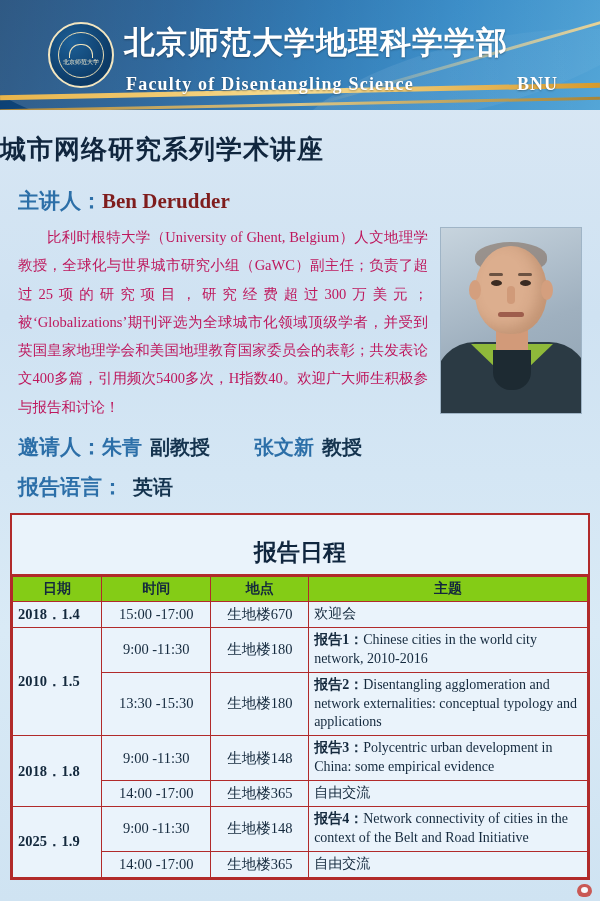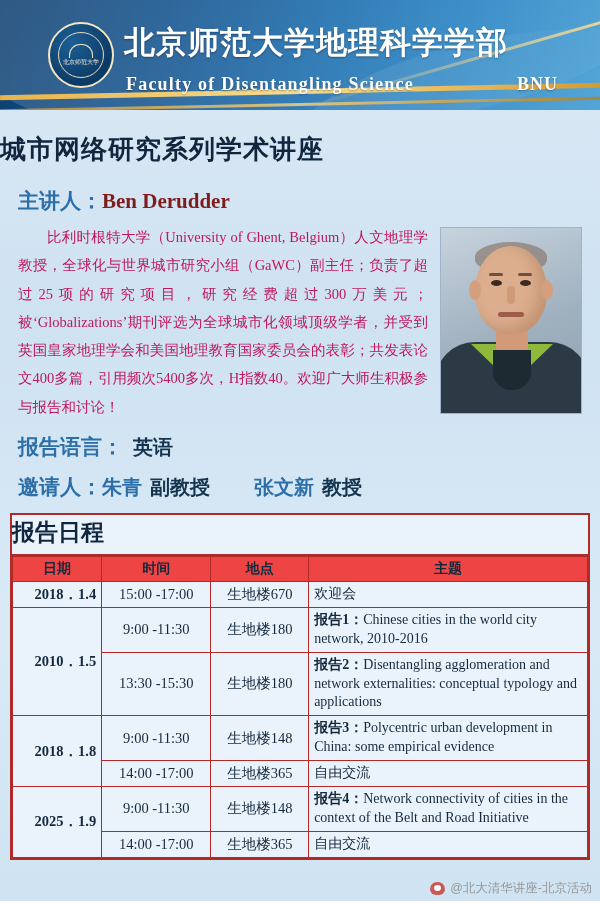--- a/index.html
+++ b/index.html
@@ -167,33 +167,33 @@
     font-family:"Liberation Serif", serif; font-size:20px; color:#15344f; font-weight:bold; margin-left:10px;
   }
 
   
   .sched {
     margin:12px 10px 0 10px;
     border:2px solid #b12a2a;
     background:#eaf3fb;
   }
   .sched-title {
-    text-align:left; font-family:Liberation Mono, monospace;
+    text-align:center; font-family:Liberation Mono, monospace;
     font-size:23px; font-weight:bold; color:#10263e;
-    padding:2px 0 6px 0; border-bottom:2px solid #b12a2a;
+    padding:22px 0 6px 0; border-bottom:2px solid #b12a2a;
   }
   table { width:100%; border-collapse:collapse; }
   th, td {
     border:1px solid #b12a2a;
     font-family:"Liberation Serif", serif;
     color:#14293d; padding:3px 5px; vertical-align:middle;
   }
-  th { font-size:14px; font-weight:bold; text-align:center; background:#ef4444; }
+  th { font-size:14px; font-weight:bold; text-align:center; background:#84cc16; }
   td.c { text-align:center; font-size:14.5px; white-space:nowrap; }
-  td.date { text-align:right; font-size:14.5px; font-weight:bold; white-space:nowrap; }
+  td.date { text-align:left; font-size:14.5px; font-weight:bold; white-space:nowrap; }
   td.topic { font-size:14px; line-height:1.35; text-align:left; }
   td.topic .tag { font-weight:bold; }
   col.c1 { width:15.5%; }
   col.c2 { width:19%; }
   col.c3 { width:17%; }
   col.c4 { width:48.5%; }
 
   
   .watermark {
     position:absolute; right:8px; bottom:4px;
@@ -257,31 +257,31 @@
       <div class="eye-l"></div>
       <div class="eye-r"></div>
       <div class="nose"></div>
       <div class="mouth"></div>
     </div>
     <div class="bio-text">比利时根特大学（University of Ghent, Belgium）人文地理学教授，全球化与世界城市研究小组（GaWC）副主任；负责了超过25项的研究项目，研究经费超过300万美元；被‘Globalizations’期刊评选为全球城市化领域顶级学者，并受到英国皇家地理学会和美国地理教育国家委员会的表彰；共发表论文400多篇，引用频次5400多次，H指数40。欢迎广大师生积极参与报告和讨论！</div>
     <div style="clear:both"></div>
   </div>
 
   <div class="row-line">
-    <span class="label-blue">报告语言：</span>
-    <span class="lang-value">英语</span>
-  </div>
-
-  <div class="row-line">
     <span class="label-blue">邀请人：</span>
     <span class="inviter-name">朱青</span>
     <span class="inviter-rank">副教授</span>
     <span class="gap-wide"></span>
     <span class="inviter-name">张文新</span>
     <span class="inviter-rank">教授</span>
+  </div>
+
+  <div class="row-line">
+    <span class="label-blue">报告语言：</span>
+    <span class="lang-value">英语</span>
   </div>
 
   <div class="sched">
     <div class="sched-title">报告日程</div>
     <table>
       <colgroup>
         <col class="c1">
           <col class="c2">
           <col class="c3">
           <col class="c4">
@@ -333,16 +333,15 @@
           <td class="c">14:00 -17:00</td>
           <td class="c">生地楼365</td>
           <td class="topic"><span class="tag"></span><span>自由交流</span></td>
         </tr>
       </tbody>
     </table>
   </div>
 
   <div class="watermark">
     <span class="weibo-eye"></span>
-    <span>@北大清华讲座-北京活动</span>
   </div>
 
 </div>
 
 </body></html>

